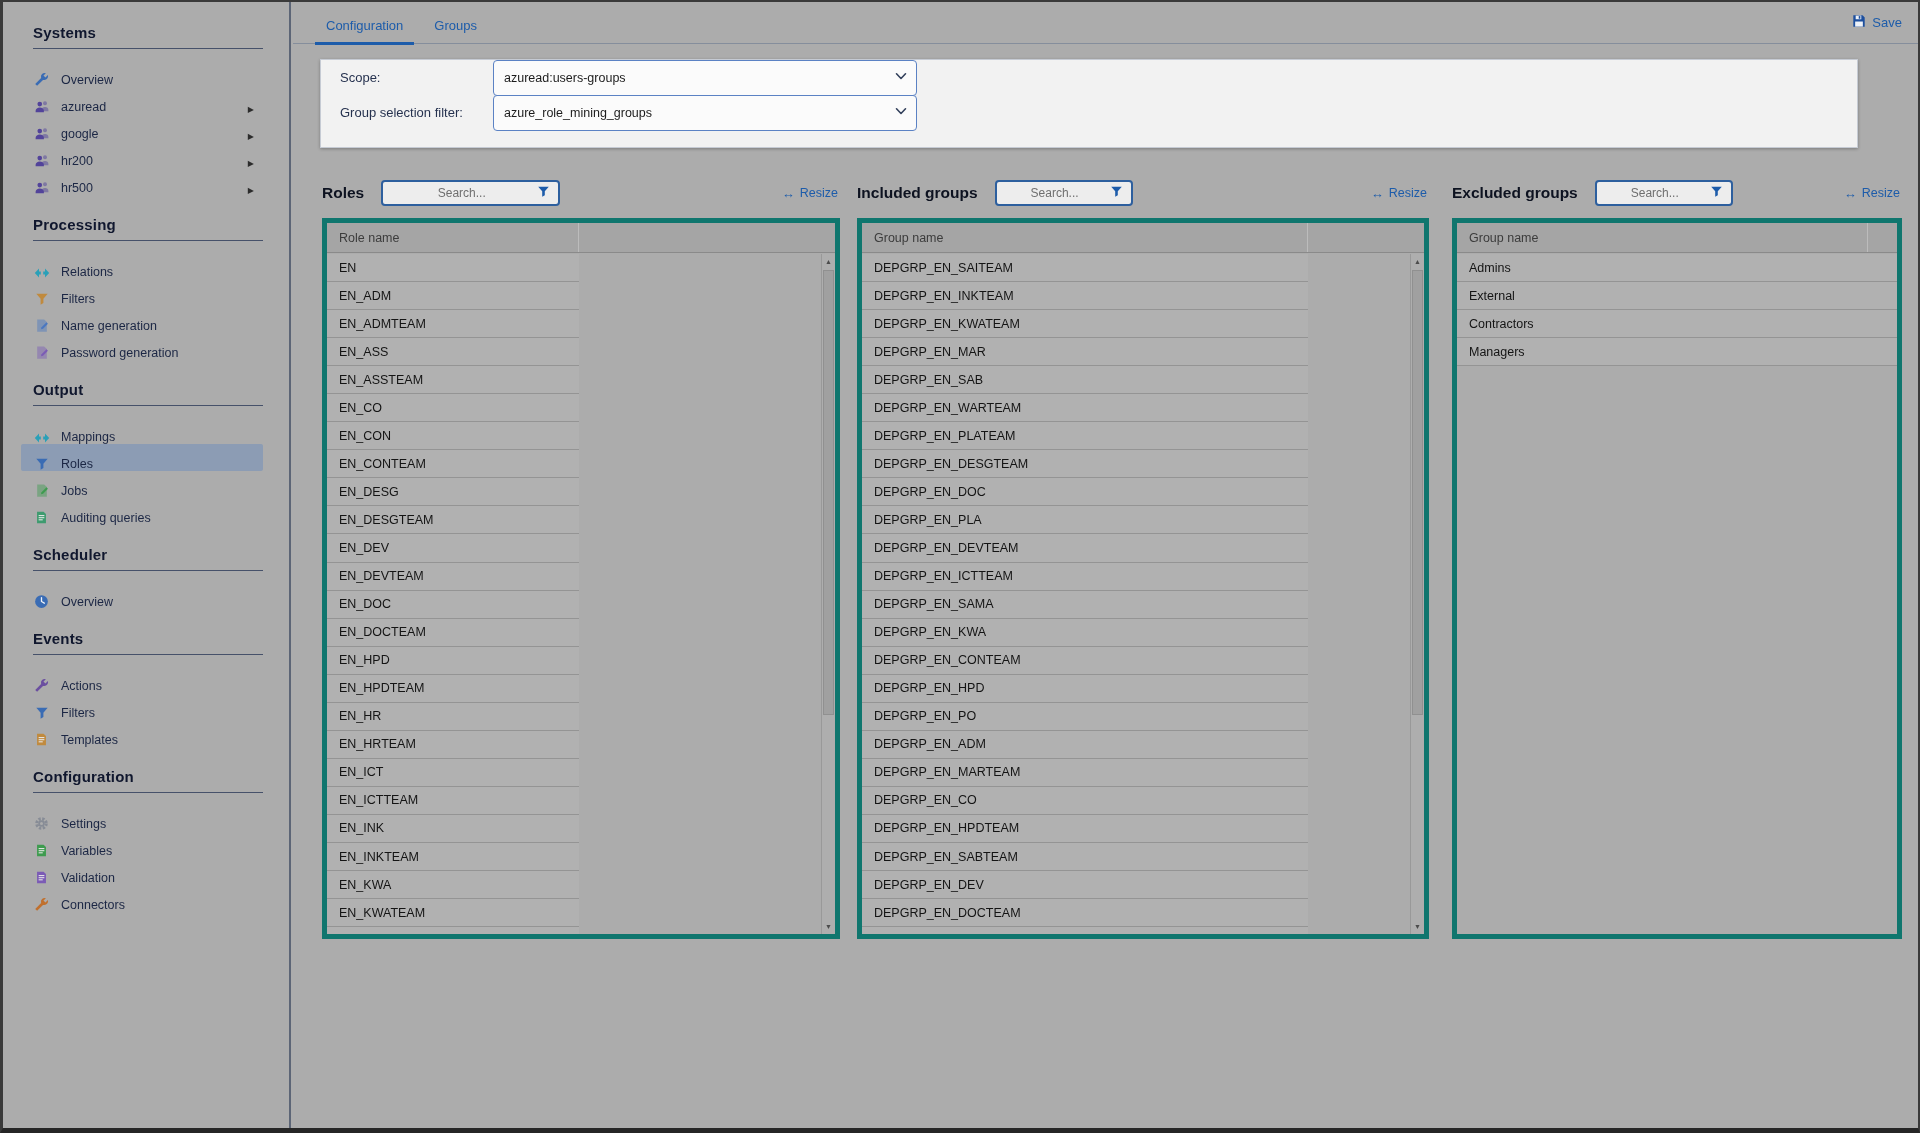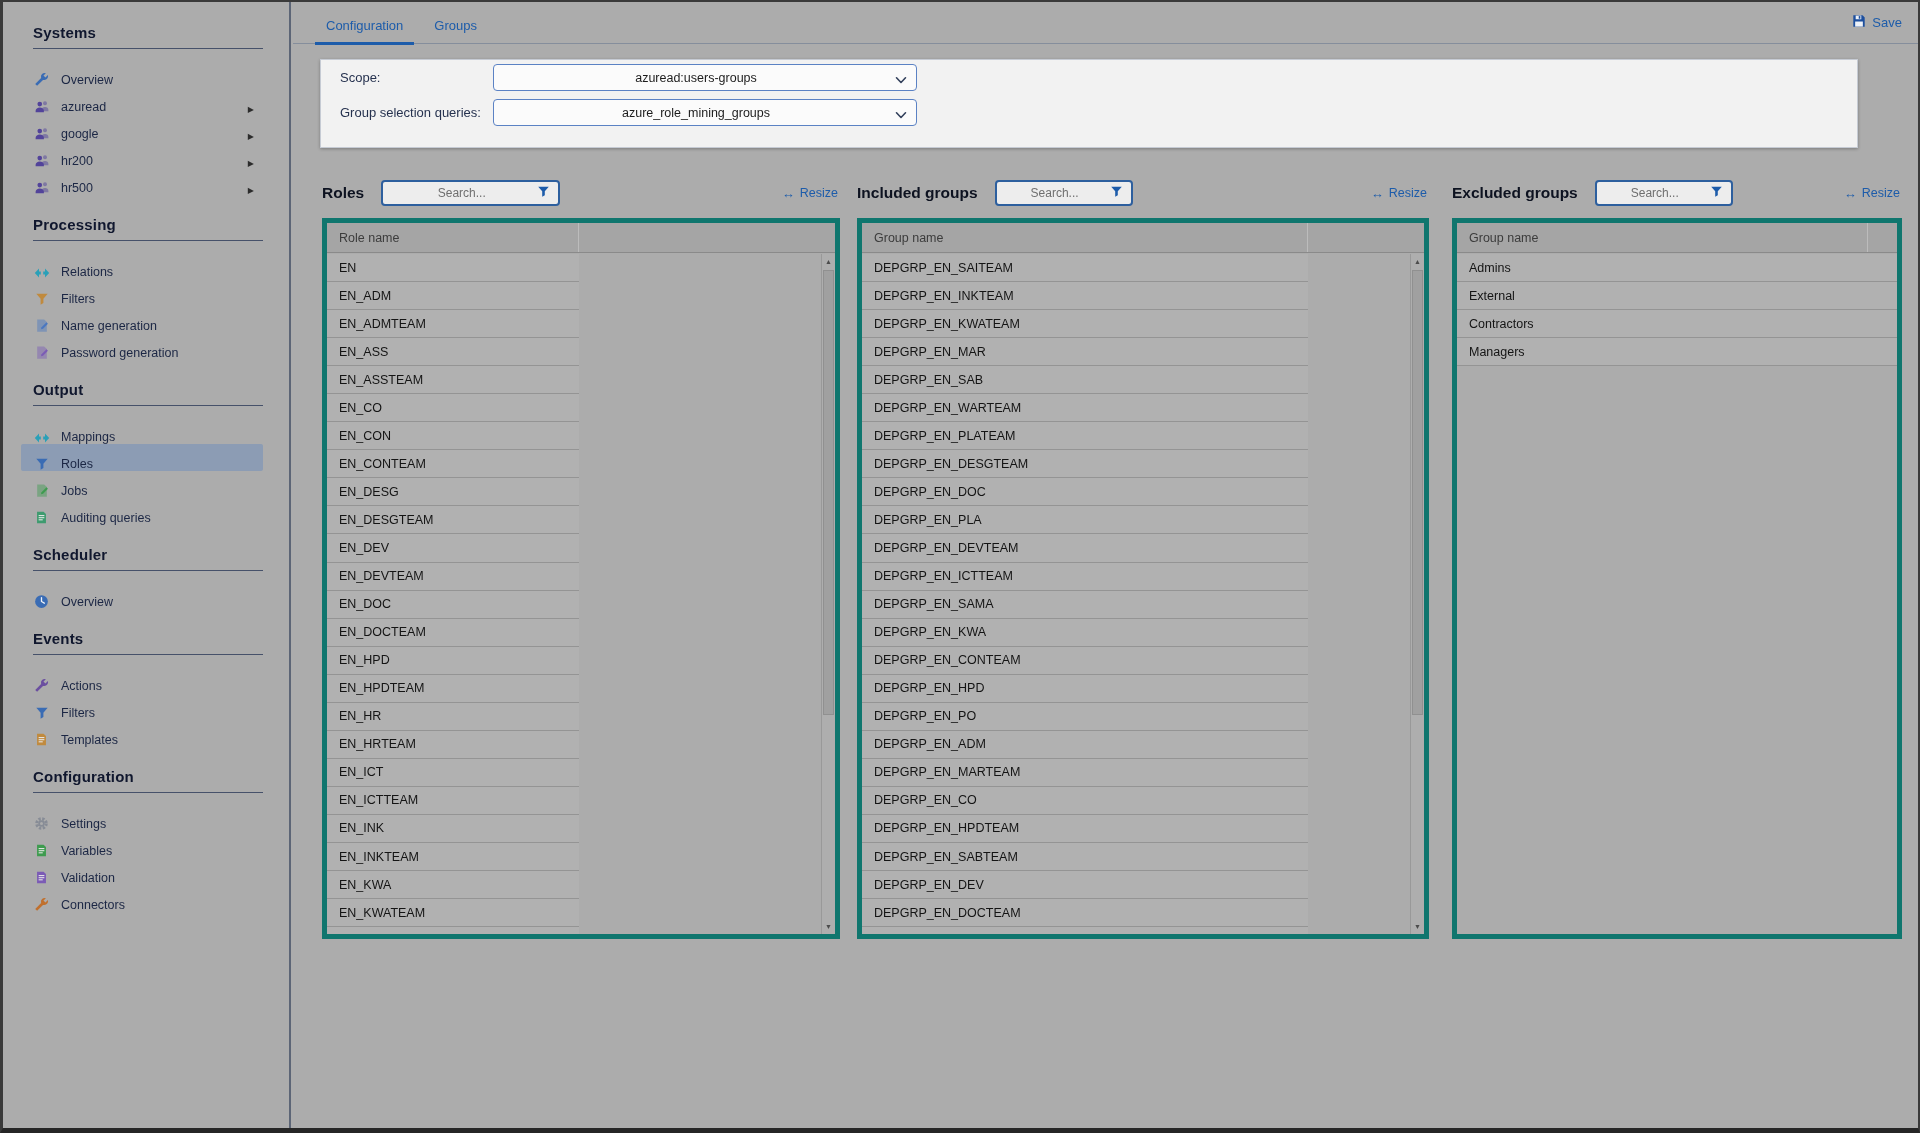--- a/index.html
+++ b/index.html
@@ -25,21 +25,21 @@
   .main{position:absolute;left:290px;right:0;top:0;bottom:0;}
   .topbar{height:42px;border-bottom:1px solid #858e9c;position:relative;display:flex;align-items:flex-end;}
   .tabs{display:flex;margin-left:31px;gap:27px;}
   .tab{font-size:13px;color:var(--accent);padding:0 2px 10px 2px;position:relative;cursor:pointer;}
   .tab.active::after{content:"";position:absolute;left:-9px;right:-9px;bottom:-2px;height:3px;background:var(--accent);}
   .save-btn{position:absolute;right:16px;top:12px;display:flex;gap:6px;align-items:center;color:var(--accent);font-size:13px;cursor:pointer;}
   
   .scope-panel{margin:15px 60px 0 27px;height:89px;background:var(--panel_bg);border:1px solid #c6cbd4;box-shadow:0 1px 3px rgba(0,0,0,.28);padding:4px 0 0 19px;}
   .scope-row{display:flex;align-items:center;height:27px;margin-bottom:8px;}
   .scope-label{width:153px;font-size:13px;color:#26324f;flex:none;}
-  .scope-select{width:424px;height:27px;background:#fbfbfb;border:1px solid var(--dropdown_border);border-radius:4px;display:flex;align-items:center;padding:0 28px 0 10px;font-size:12.5px;color:#1c1c1c;position:relative;cursor:pointer;justify-content:center;}
+  .scope-select{width:424px;height:36px;background:#fbfbfb;border:1px solid var(--dropdown_border);border-radius:4px;display:flex;align-items:center;padding:0 28px 0 10px;font-size:12.5px;color:#1c1c1c;position:relative;cursor:pointer;}
   .scope-select .chev{position:absolute;right:9px;top:9px;}
   
   .panels{display:flex;margin:30px 0 0 29px;align-items:flex-start;}
   .pcol{flex:none;}
   .pcol.c1{width:518px;}
   .pcol.c2{width:572px;margin-left:17px;}
   .pcol.c3{width:450px;margin-left:23px;}
   .panel-head{height:30px;display:flex;align-items:center;}
   .panel-title{font-size:15.5px;font-weight:700;color:#0d1220;margin-right:17px;white-space:nowrap;}
   .search-box{height:26px;border:2px solid var(--search_border);border-radius:4px;background:#ededed;display:flex;align-items:center;padding:0 8px 0 9px;gap:6px;flex:none;}
@@ -332,21 +332,21 @@
         <div class="scope-select">
           <span>azuread:users-groups</span>
           <span class="chev">
             <svg width="12" height="9" viewBox="0 0 12 9">
                 <path d="M1.5 1.8 6 6.5l4.5-4.7" stroke="#33415c" stroke-width="1.6" fill="none" stroke-linecap="round" stroke-linejoin="round"></path>
               </svg>
           </span>
         </div>
       </div>
       <div class="scope-row">
-        <span class="scope-label">Group selection queries:</span>
+        <span class="scope-label">Group selection filter:</span>
         <div class="scope-select">
           <span>azure_role_mining_groups</span>
           <span class="chev">
             <svg width="12" height="9" viewBox="0 0 12 9">
                 <path d="M1.5 1.8 6 6.5l4.5-4.7" stroke="#33415c" stroke-width="1.6" fill="none" stroke-linecap="round" stroke-linejoin="round"></path>
               </svg>
           </span>
         </div>
       </div>
     </div>

